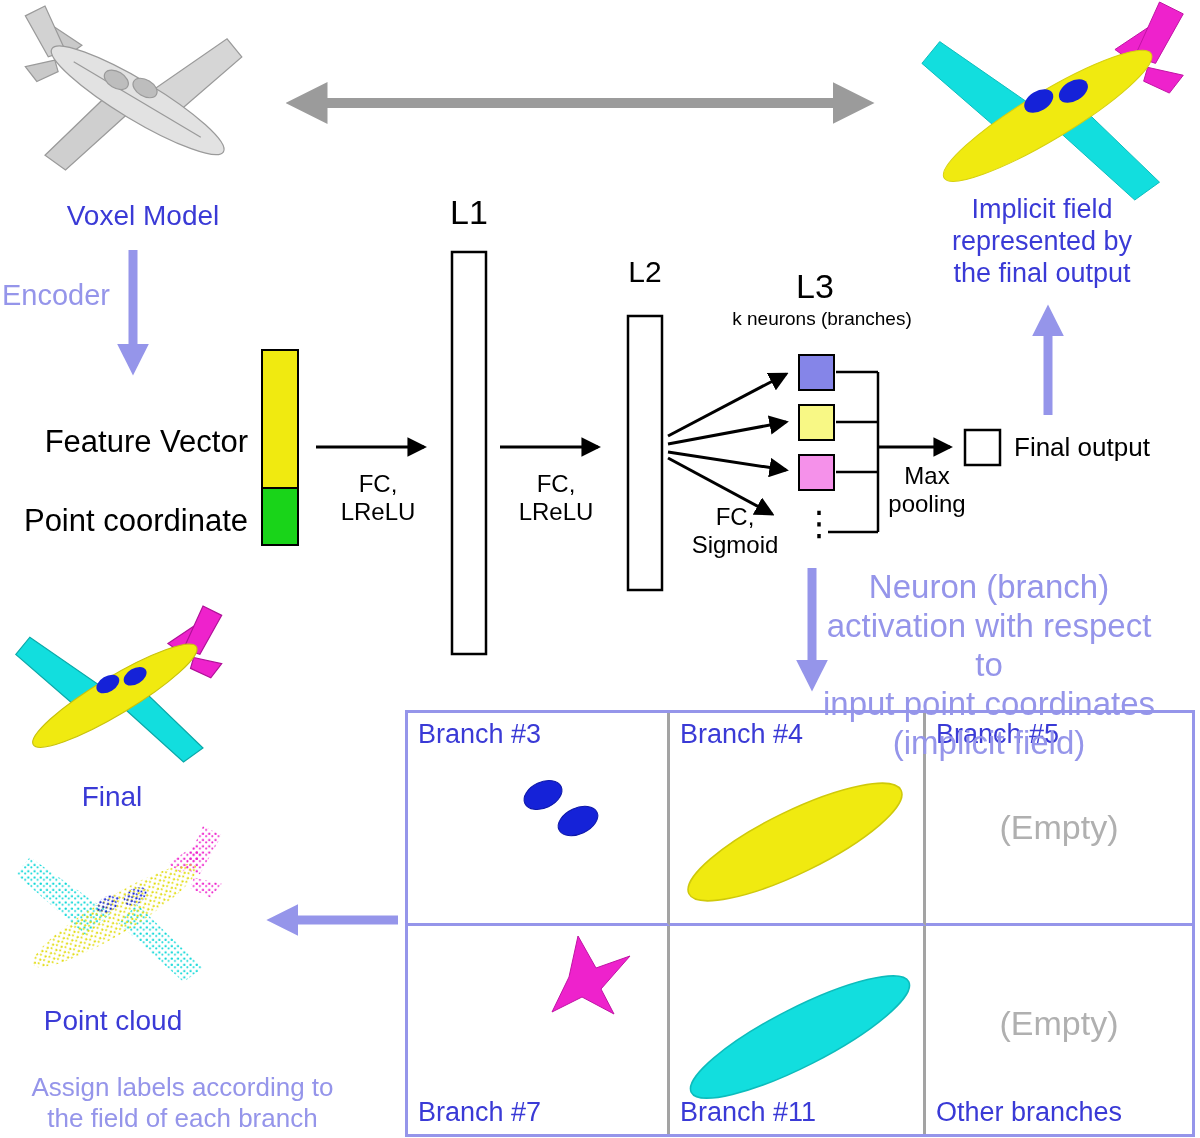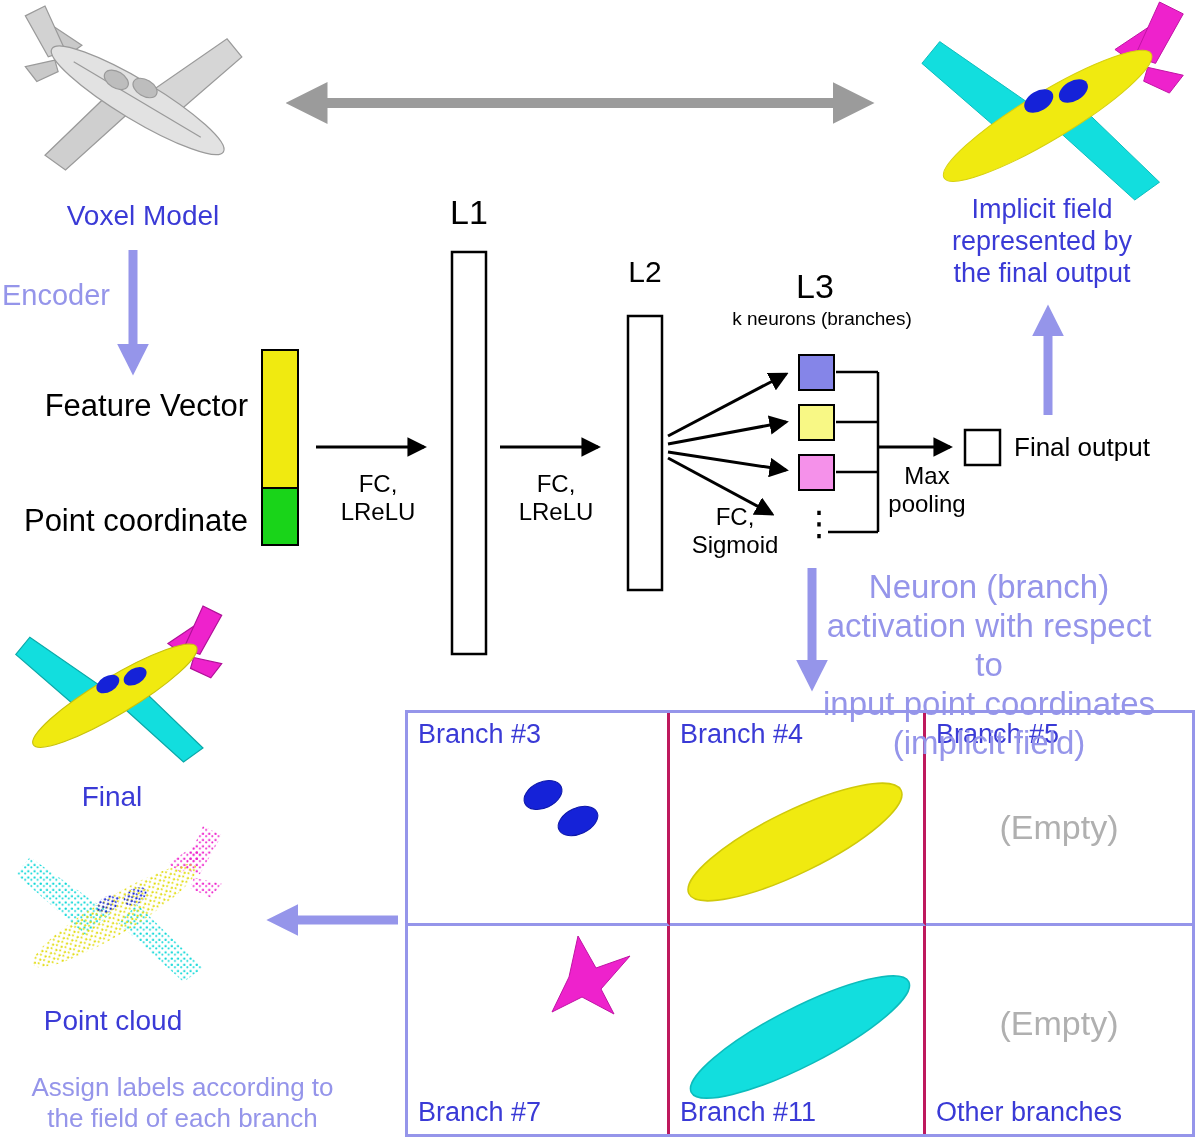--- a/index.html
+++ b/index.html
@@ -15,21 +15,21 @@
   .ta-c { text-align: center; }
   .ta-r { text-align: right; }
 
   #branch-grid {
     position: absolute; left: 405px; top: 710px; width: 790px; height: 427px;
     z-index: 2; display: grid;
     grid-template-columns: 262px 256px 1fr;
     grid-template-rows: 213px 1fr;
     border: 3px solid #9595ea;
   }
-  .cell { position: relative; border-right: 3px solid #be185d; border-bottom: 3px solid #9595ea; }
+  .cell { position: relative; border-right: 3px solid #a3a3a3; border-bottom: 3px solid #9595ea; }
   .cell:nth-child(3n) { border-right: none; }
   .cell:nth-child(n+4) { border-bottom: none; }
   .cell-label { position: absolute; left: 10px; font-size: 27px; color: #3a3ad6; }
   .cell-label.top { top: 6px; }
   .cell-label.bottom { bottom: 6px; }
   .empty-label { position: absolute; left: 0; width: 100%; text-align: center; color: #b0b0b0; font-size: 34px; }
 </style>
 </head>
 <body>
 
@@ -158,21 +158,21 @@
     <ellipse cx="795" cy="842" rx="118" ry="31" transform="rotate(-26 795 842)" fill="#f0ea10" stroke="#cfc90a" stroke-width="1.5"></ellipse>
     <path d="M 578 936 L 596 968 L 630 956 L 601 989 L 614 1014 L 582 997 L 552 1012 L 569 977 Z" fill="#ee22cc" stroke="#c013a4" stroke-width="1"></path>
     <ellipse cx="800" cy="1037" rx="122" ry="29" transform="rotate(-27 800 1037)" fill="#12dede" stroke="#0cbcbc" stroke-width="1.5"></ellipse>
   </svg>
 
   <div class="label c-blue ta-c" style="left:43px;  top:199px; width:200px; font-size:28px;">Voxel Model</div>
   <div class="label c-blue ta-c" style="left:920px; top:194px; width:244px; font-size:27px;">Implicit field
 represented by
 the final output</div>
   <div class="label c-purple" style="left:2px;   top:278px; font-size:29px;">Encoder</div>
-  <div class="label c-black ta-r" style="left:0px;   top:388px; width:248px; font-size:31px;">Feature Vector</div>
+  <div class="label c-black ta-r" style="left:0px;   top:424px; width:248px; font-size:31px;">Feature Vector</div>
   <div class="label c-black ta-r" style="left:0px;   top:503px; width:248px; font-size:31px;">Point coordinate</div>
   <div class="label c-black ta-c" style="left:439px; top:192px; width:60px;  font-size:34px;">L1</div>
   <div class="label c-black ta-c" style="left:615px; top:254px; width:60px;  font-size:30px;">L2</div>
   <div class="label c-black ta-c" style="left:785px; top:266px; width:60px;  font-size:34px;">L3</div>
   <div class="label c-black ta-c" style="left:722px; top:308px; width:200px; font-size:19px;">k neurons (branches)</div>
   <div class="label c-black ta-c" style="left:318px; top:470px; width:120px; font-size:24px;">FC,
 LReLU</div>
   <div class="label c-black ta-c" style="left:496px; top:470px; width:120px; font-size:24px;">FC,
 LReLU</div>
   <div class="label c-black ta-c" style="left:675px; top:503px; width:120px; font-size:24px;">FC,

